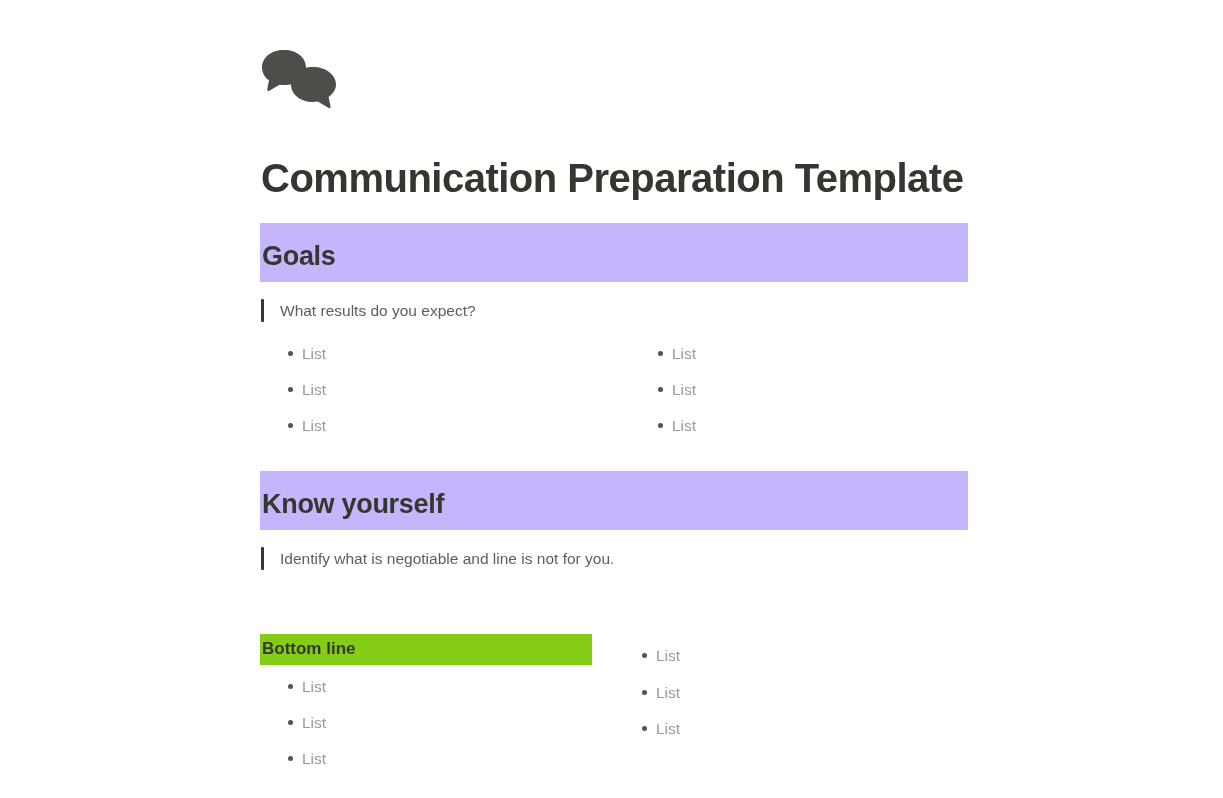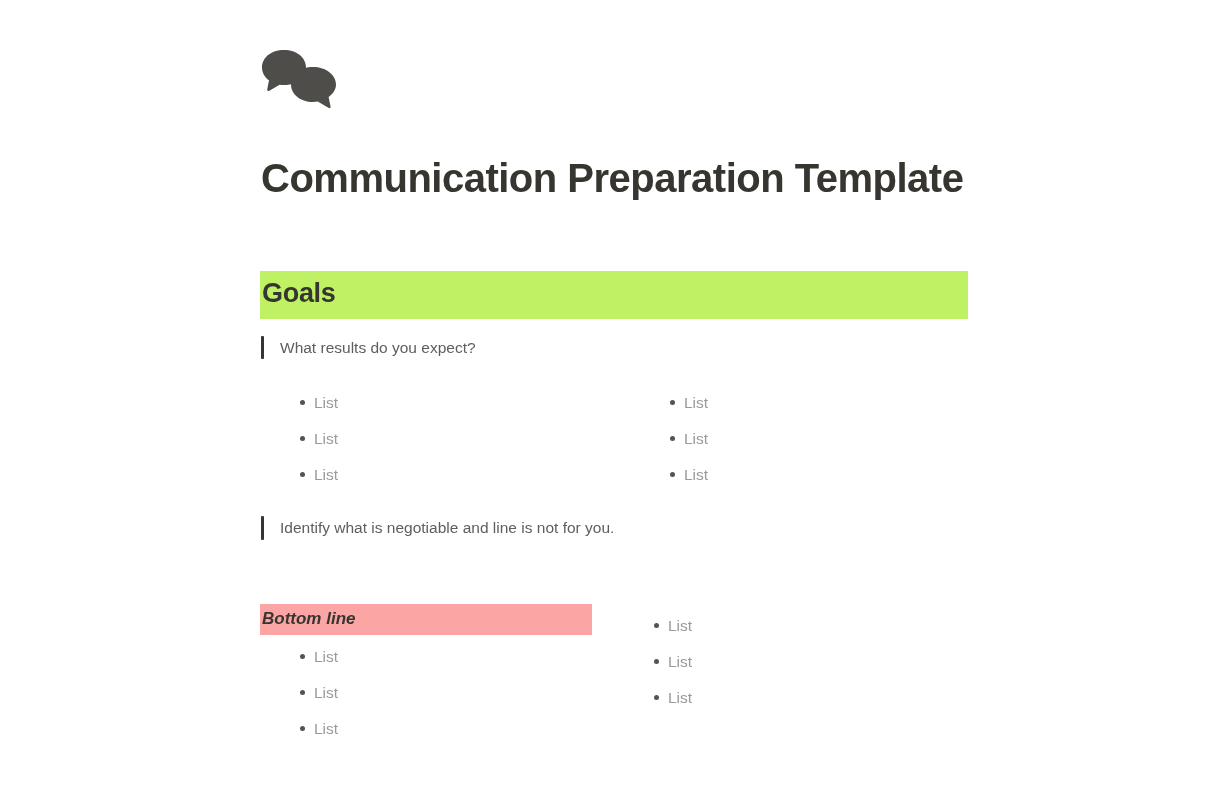--- a/index.html
+++ b/index.html
@@ -39,23 +39,23 @@
     font-size: 40px;
     font-weight: bold;
     letter-spacing: -0.5px;
     color: #37352f;
     margin: 42px 0 0 1px;
     line-height: 1.2;
   }
 
   
   .section-band {
-    background: #bef264;
-    margin-top: 69px;
-    padding: 6px 0 8px 2px;
+    background: #c4b5fd;
+    margin-top: 21px;
+    padding: 17px 0 8px 2px;
     width: 708px;
     box-sizing: border-box;
   }
   .section-band h2 {
     margin: 0;
     font-size: 27px;
     font-weight: bold;
     letter-spacing: -0.3px;
     color: #37352f;
     line-height: 1.25;
@@ -91,21 +91,21 @@
   .col {
     width: 354px;
     box-sizing: border-box;
   }
   .col-right-offset {
     padding-left: 16px;
   }
 
   ul.bullets {
     list-style: none;
-    margin: 12px;
+    margin: 0;
     padding: 0;
   }
   ul.bullets li {
     position: relative;
     font-size: 15.5px;
     color: #9b9a97;
     padding-left: 42px;
     line-height: 1.55;
     margin-bottom: 12px;
   }
@@ -115,24 +115,23 @@
     left: 28px;
     top: 9px;
     width: 5px;
     height: 5px;
     border-radius: 50%;
     background: #55534e;
   }
 
   
   .subsection-band {
-    background: #fca5a5;
+    background: #84cc16;
     padding: 3px 0 4px 2px;
     box-sizing: border-box;
-    font-style: italic;
   }
   .sub-bottomline { width: 332px; }
   .sub-flexibility { width: 332px; }
   .subsection-band h3 {
     margin: 0;
     font-size: 17px;
     font-weight: bold;
     color: #37352f;
     line-height: 1.4;
   }
@@ -182,20 +181,23 @@
       </div>
       <div class="col col-right-offset">
         <ul class="bullets">
           <li>List</li>
           <li>List</li>
           <li>List</li>
         </ul>
       </div>
     </div>
 
+    <div class="section-band">
+      <h2>Know yourself</h2>
+    </div>
 
     <div class="quote">
       <div class="quote-bar"></div>
       <div class="quote-text">Identify what is negotiable and line is not for you.</div>
     </div>
 
     <div class="lower-columns">
       <div class="lower-col">
         <div class="subsection-band sub-bottomline">
           <h3>Bottom line</h3>

